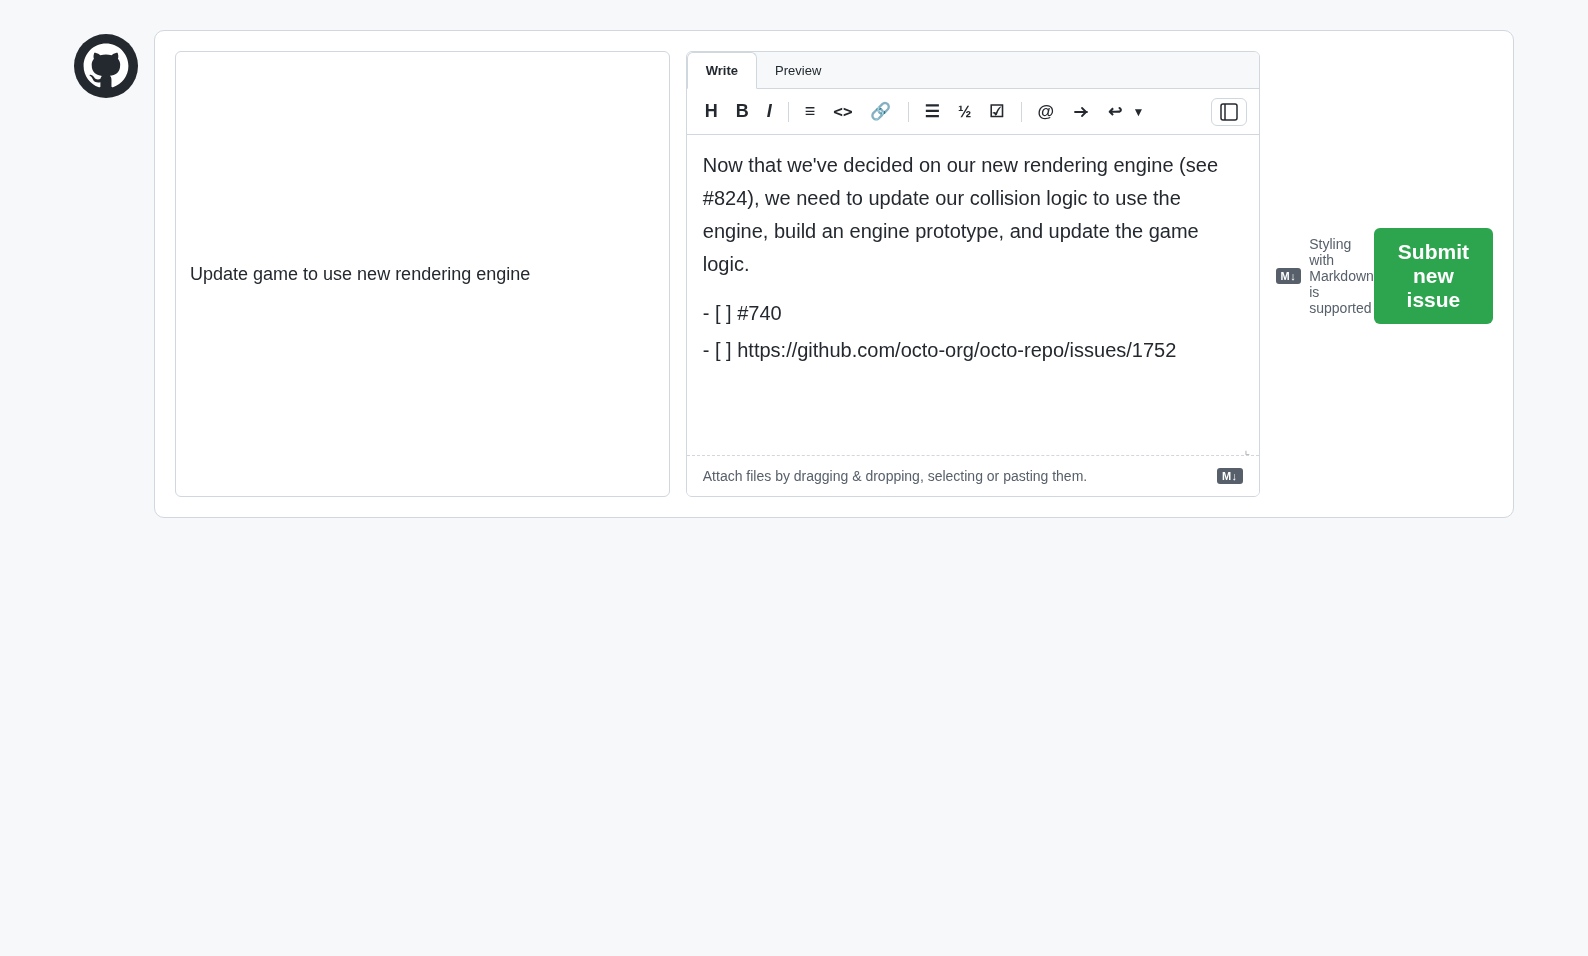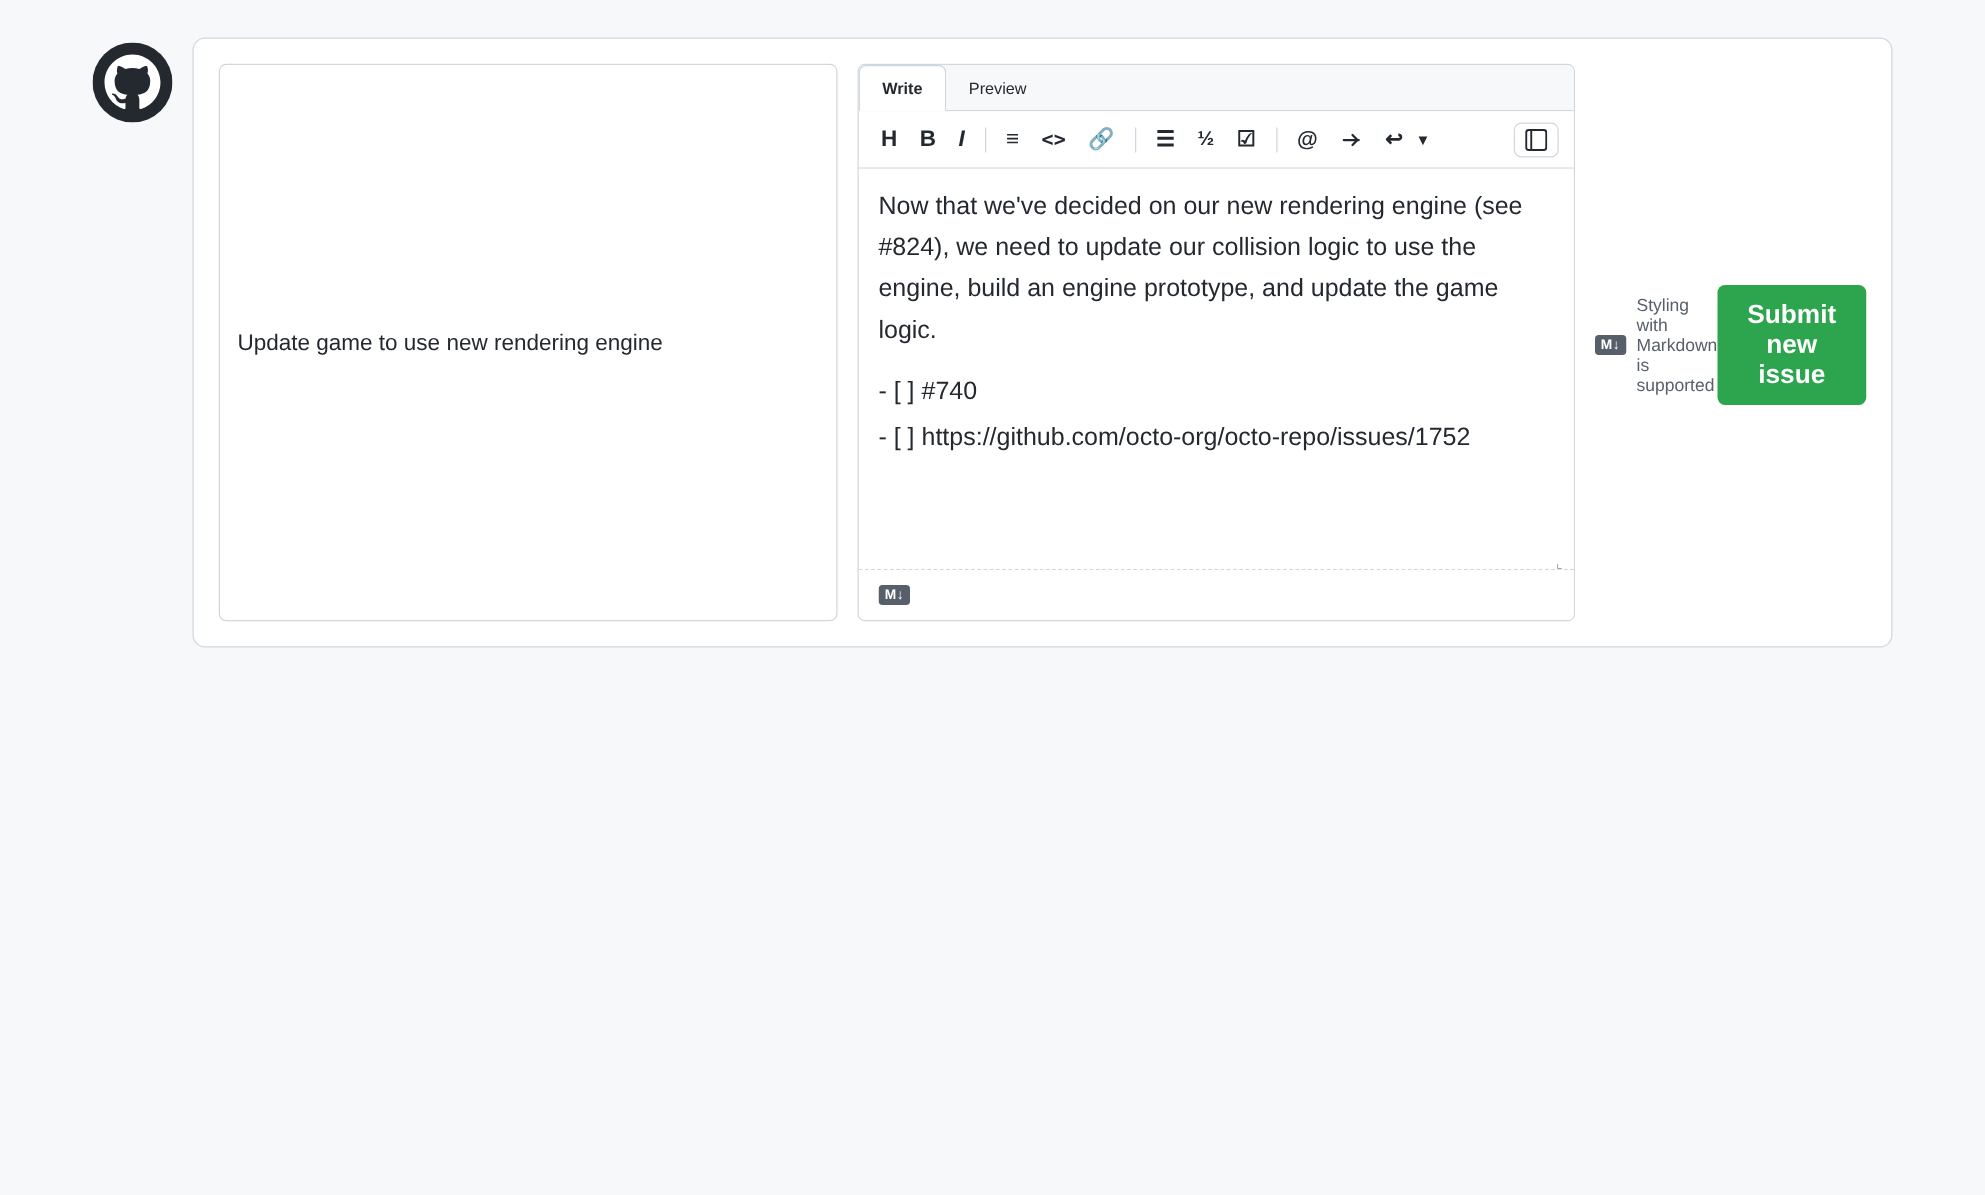--- a/index.html
+++ b/index.html
@@ -249,20 +249,21 @@
           <p>Now that we've decided on our new rendering engine (see #824), we need to update our collision logic to use the engine, build an engine prototype, and update the game logic.</p>
           <div>
             <div style="margin-bottom:4px;">- [ ] #740</div>
             <div style="margin-bottom:4px;">- [ ] https://github.com/octo-org/octo-repo/issues/1752</div>
           </div>
         </div>
         <span class="resize-handle">⌞</span>
       </div>
 
       <div class="attach-area">
+        <span>Attach files by dragging &amp; dropping, selecting or pasting them.</span>
         <span class="markdown-badge">M↓</span>
       </div>
     </div>
 
     <div class="footer-row">
       <div class="footer-left">
         <span class="markdown-badge">M↓</span>
         <span>Styling with Markdown is supported</span>
       </div>
       <button class="submit-btn">Submit new issue</button>

